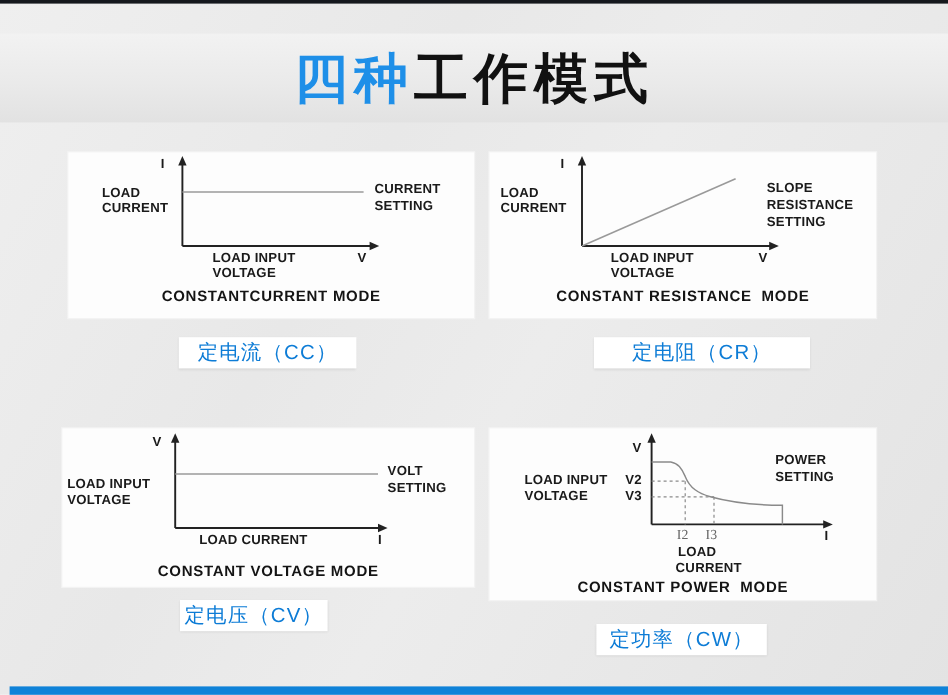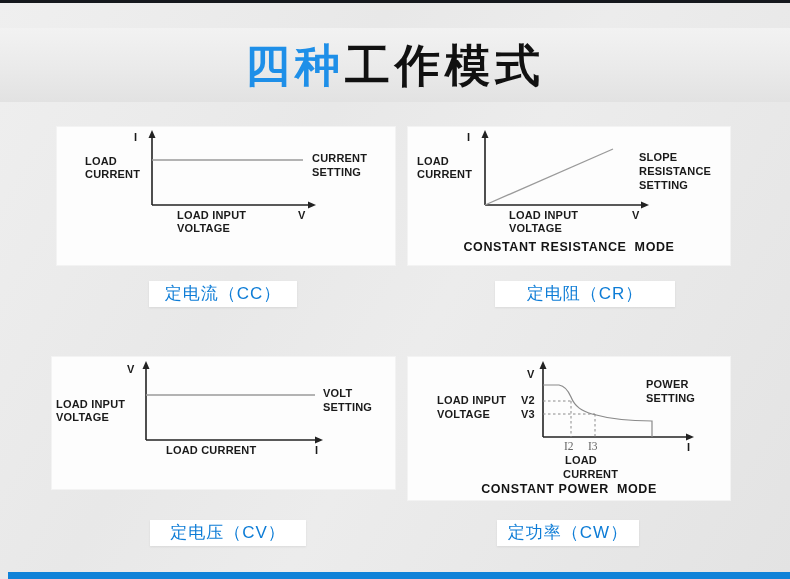--- a/index.html
+++ b/index.html
@@ -61,20 +61,21 @@
     <line class="setline" x1="95" y1="33" x2="246" y2="33"></line>
   </svg>
   <div class="lbl" style="left:77px;top:4px">I</div>
   <div class="lbl" style="left:28px;top:28px">LOAD</div>
   <div class="lbl" style="left:28px;top:41px">CURRENT</div>
   <div class="lbl" style="left:255px;top:25px">CURRENT</div>
   <div class="lbl" style="left:255px;top:39px">SETTING</div>
   <div class="lbl" style="left:241px;top:82px">V</div>
   <div class="lbl" style="left:120px;top:82px">LOAD INPUT</div>
   <div class="lbl" style="left:120px;top:95px">VOLTAGE</div>
+  <div class="caption" style="top:113px">CONSTANTCURRENT MODE</div>
 </div>
 
 <div class="panel" style="left:408px;top:127px;width:322px;height:138px;">
   <svg width="322" height="138" viewBox="0 0 322 138">
     <line class="axis" x1="77" y1="10" x2="77" y2="78"></line>
     <polygon class="ah" points="77,3 73.5,11 80.5,11"></polygon>
     <line class="axis" x1="77" y1="78" x2="234" y2="78"></line>
     <polygon class="ah" points="241,78 233,74.5 233,81.5"></polygon>
     <line class="setline" x1="77" y1="78" x2="205" y2="22"></line>
   </svg>
@@ -98,20 +99,21 @@
     <polygon class="ah" points="271,83 263,79.5 263,86.5"></polygon>
     <line class="setline" x1="94" y1="38" x2="263" y2="38"></line>
   </svg>
   <div class="lbl" style="left:75px;top:6px">V</div>
   <div class="lbl" style="left:4px;top:41px">LOAD INPUT</div>
   <div class="lbl" style="left:4px;top:54px">VOLTAGE</div>
   <div class="lbl" style="left:271px;top:30px">VOLT</div>
   <div class="lbl" style="left:271px;top:44px">SETTING</div>
   <div class="lbl" style="left:263px;top:87px">I</div>
   <div class="lbl" style="left:114px;top:87px">LOAD CURRENT</div>
+  <div class="caption" style="top:112px">CONSTANT VOLTAGE MODE</div>
 </div>
 
 <div class="panel" style="left:408px;top:357px;width:322px;height:143px;">
   <svg width="322" height="143" viewBox="0 0 322 143">
     <line class="axis" x1="135" y1="11" x2="135" y2="80"></line>
     <polygon class="ah" points="135,4 131.5,12 138.5,12"></polygon>
     <line class="axis" x1="135" y1="80" x2="279" y2="80"></line>
     <polygon class="ah" points="286,80 278,76.5 278,83.5"></polygon>
     <path class="curve" d="M135,28 L151,28 C157,29 160,33 163,40 C167,50 174,54 184,57 C202,62 225,64 244,64 L244,80"></path>
     <line class="dot" x1="135" y1="44" x2="163" y2="44"></line>
@@ -129,16 +131,16 @@
   <div class="tick" style="left:156px;top:83px">I2</div>
   <div class="tick" style="left:180px;top:83px">I3</div>
   <div class="lbl" style="left:279px;top:84px">I</div>
   <div class="lbl" style="left:157px;top:97px">LOAD</div>
   <div class="lbl" style="left:155px;top:111px">CURRENT</div>
   <div class="caption" style="top:125px">CONSTANT POWER  MODE</div>
 </div>
 
 <div class="badge" style="left:149px;top:281px;width:148px;">定电流（CC）</div>
 <div class="badge" style="left:495px;top:281px;width:180px;">定电阻（CR）</div>
-<div class="badge" style="left:150px;top:520px;width:156px;">定电压（CV）</div>
+<div class="badge" style="left:150px;top:500px;width:123px;">定电压（CV）</div>
 <div class="badge" style="left:497px;top:520px;width:142px;text-align:center;">定功率（CW）</div>
 
 <div class="bottombar"></div>
 
 </body></html>

